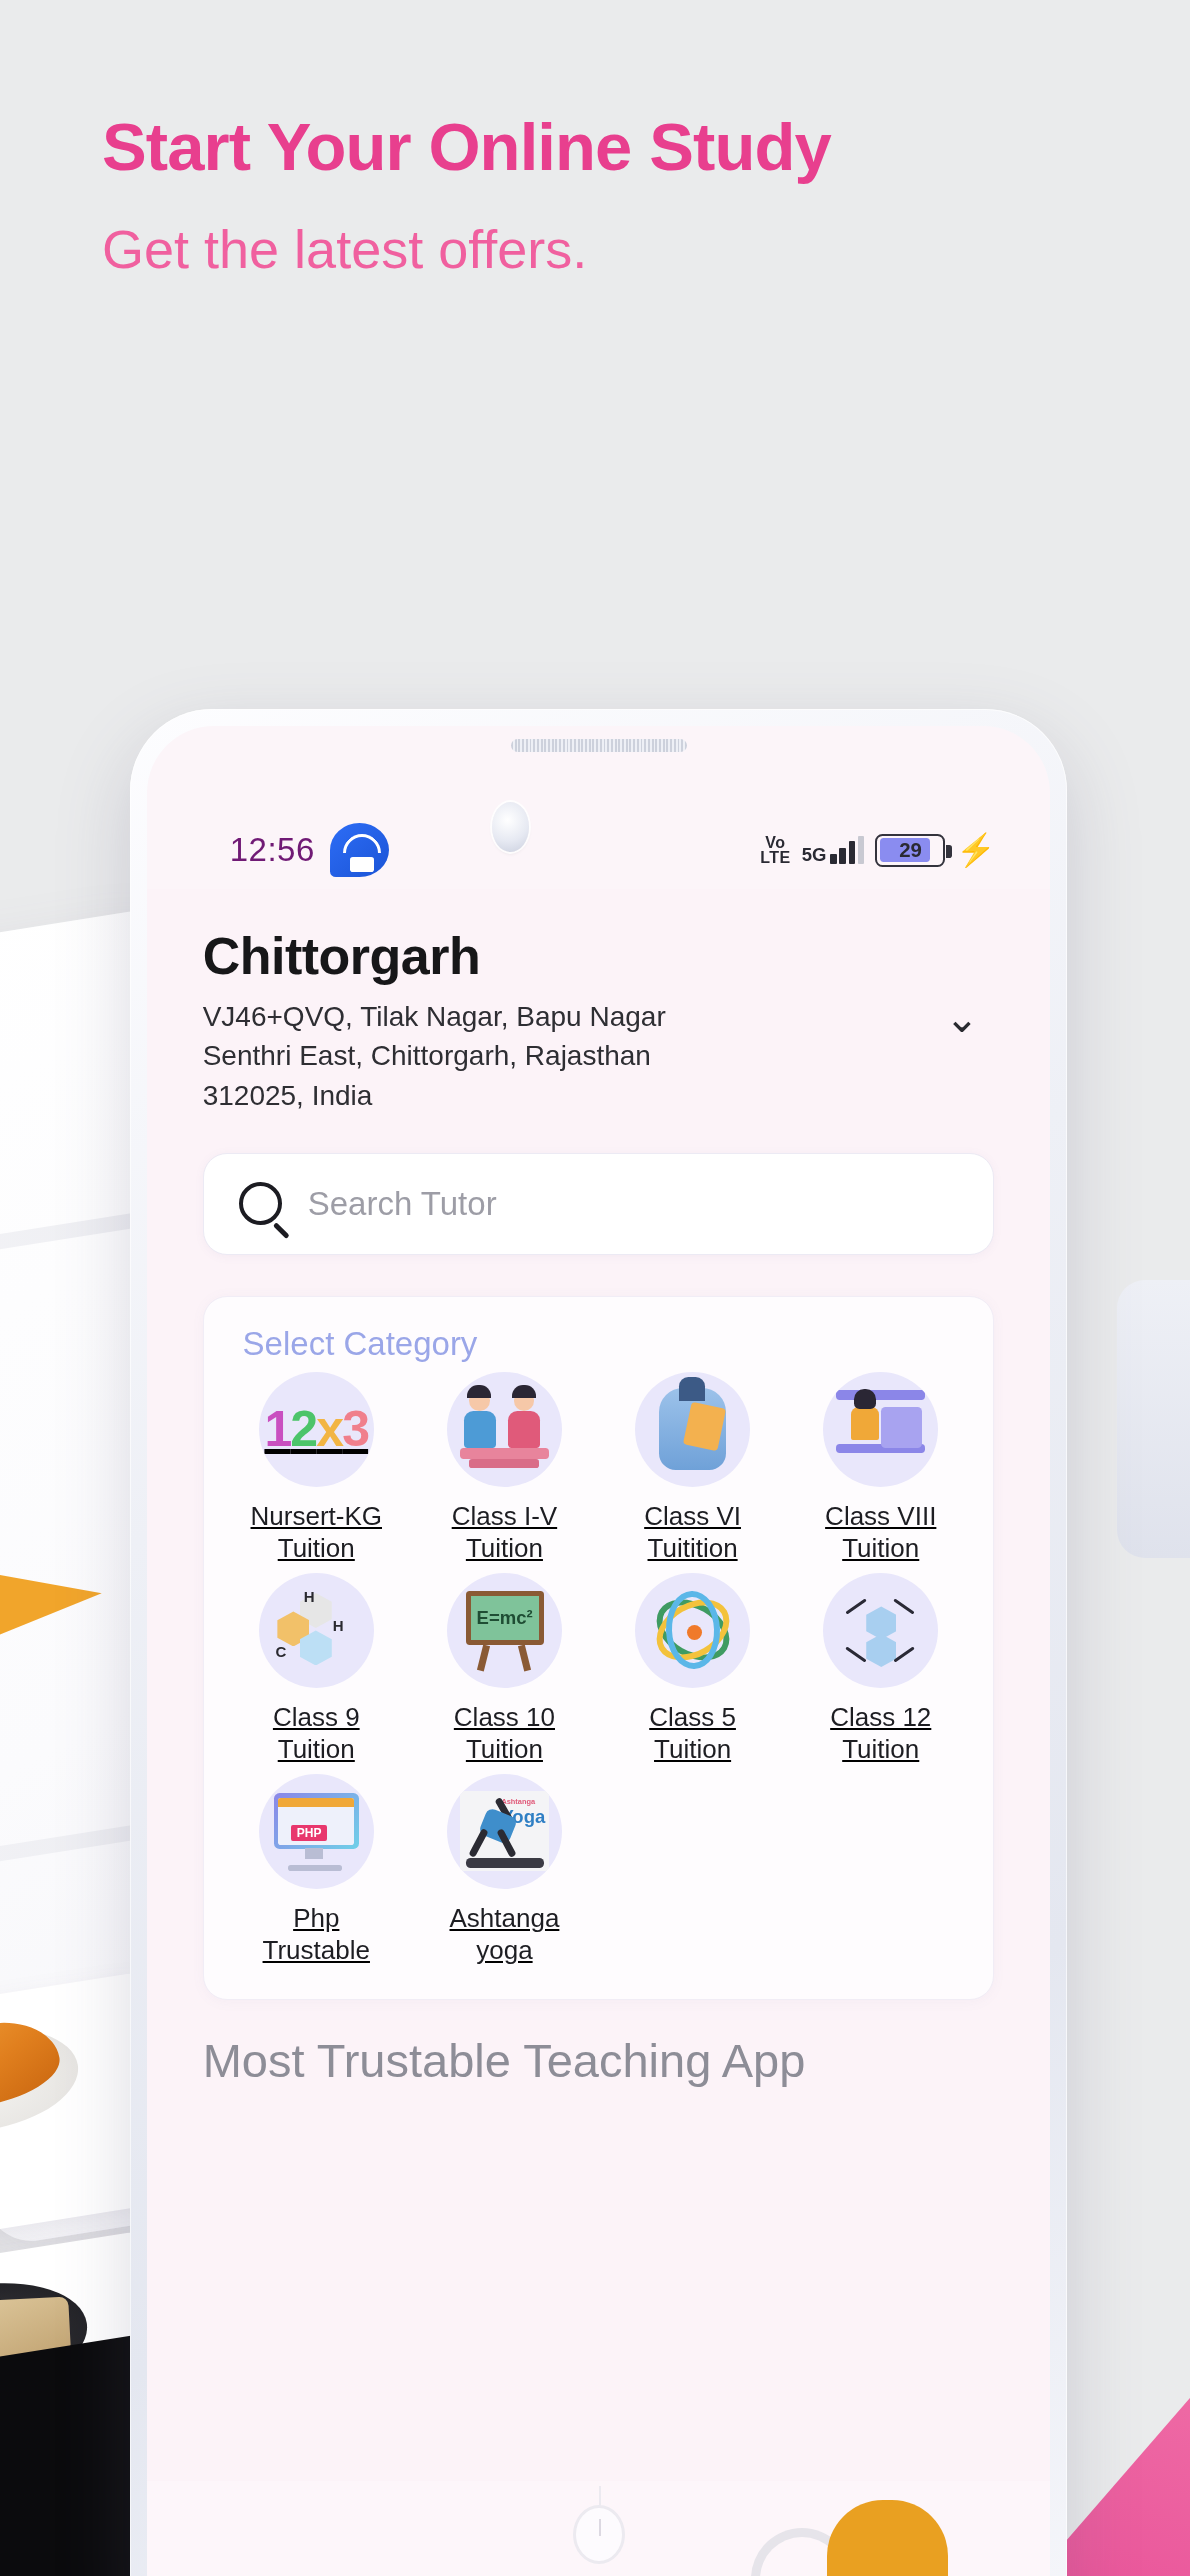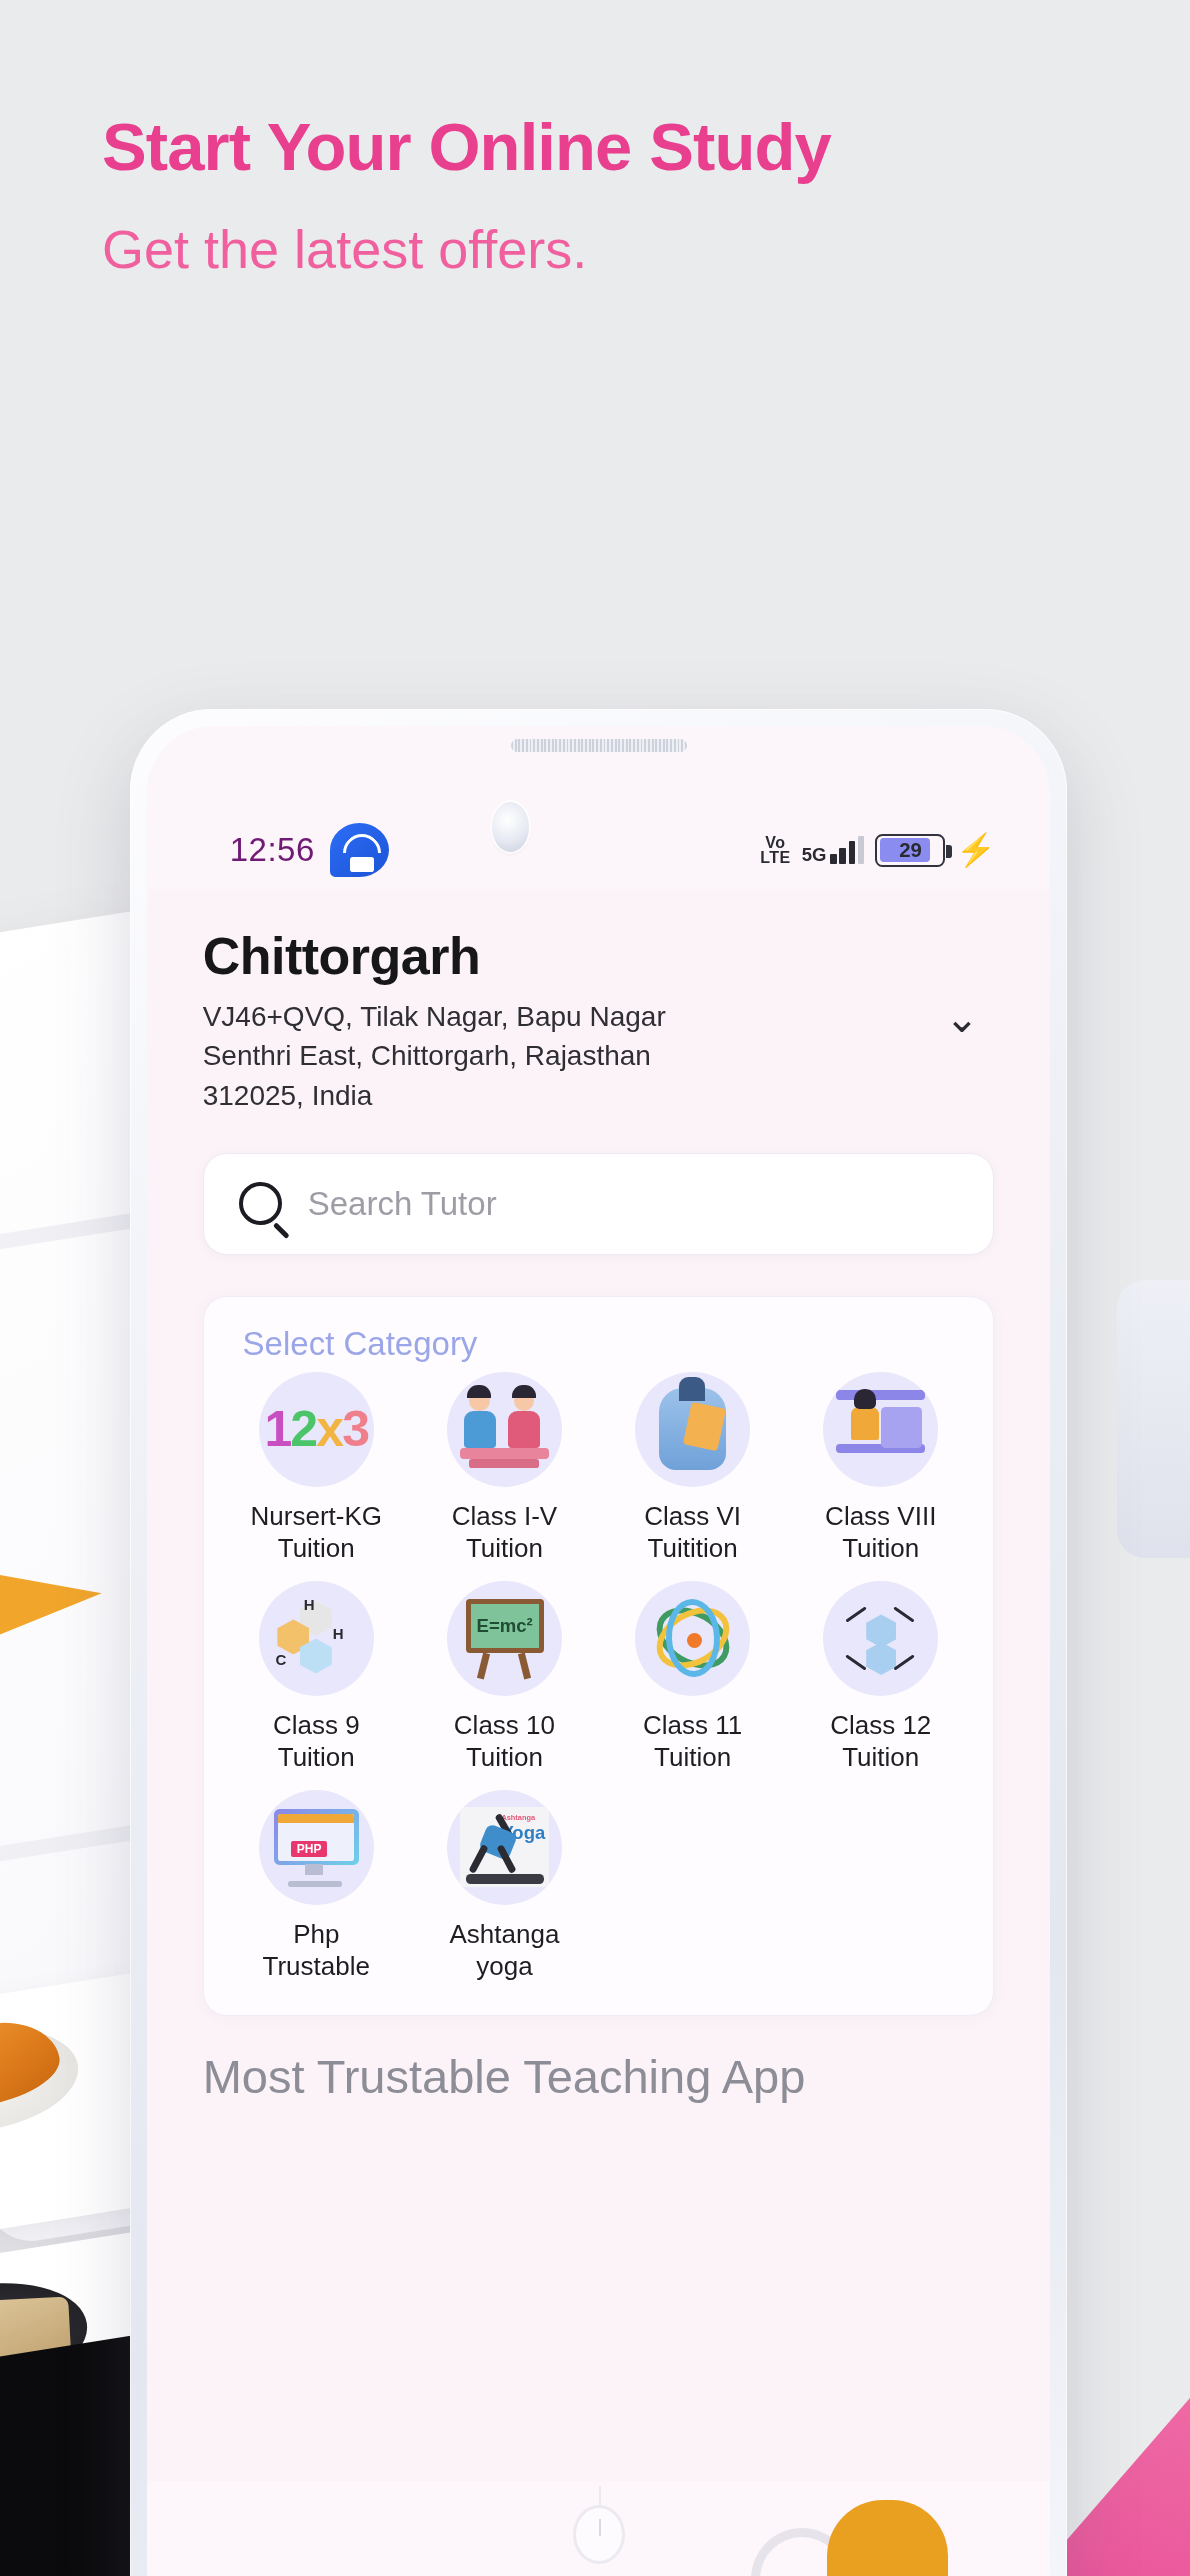--- a/index.html
+++ b/index.html
@@ -231,21 +231,21 @@
   .cat-card{
     margin:41px 56px 0 56px;
     background:#fefcfe; border:1.9px solid #f1edf6; border-radius:24px;
     padding:24px 18.5px 32px 18.5px;
     box-shadow:0 1.9px 13px rgba(120,110,150,.05);
   }
   .cat-title{
     font-size:33px; color:#9aa6e8; padding:3.7px 0 9.3px 20.4px; font-weight:400;
   }
   .cat-grid{
-    display:grid; grid-template-columns:repeat(4,1fr); row-gap:16px;
+    display:grid; grid-template-columns:repeat(4,1fr); row-gap:8px;text-decoration:underline;
   }
   .cat{
     display:flex; flex-direction:column; align-items:center; gap:13px;
   }
   .cat-ico{
     width:115px; height:115px; border-radius:50%;
     background:#e9e7fb;
     display:flex; align-items:center; justify-content:center;
     position:relative; overflow:hidden;
   }
@@ -493,21 +493,21 @@
 
           <div class="cat">
             <div class="cat-ico">
               <div class="atom">
                   <div class="o o1"></div>
                   <div class="o o2"></div>
                   <div class="o o3"></div>
                   <div class="nuc"></div>
                 </div>
             </div>
-            <div class="cat-lbl">Class 11 Tuition</div>
+            <div class="cat-lbl">Class 5 Tuition</div>
           </div>
 
           <div class="cat">
             <div class="cat-ico">
               <div class="mol">
                 <div class="r r1"></div>
                   <div class="r r2"></div>
                 <div class="st" style="left:5.6px;top:16.7px;width:24px;transform:rotate(-35deg)"></div>
                 <div class="st" style="left:54px;top:16.7px;width:24px;transform:rotate(35deg)"></div>
                 <div class="st" style="left:5.6px;top:65px;width:24px;transform:rotate(35deg)"></div>

